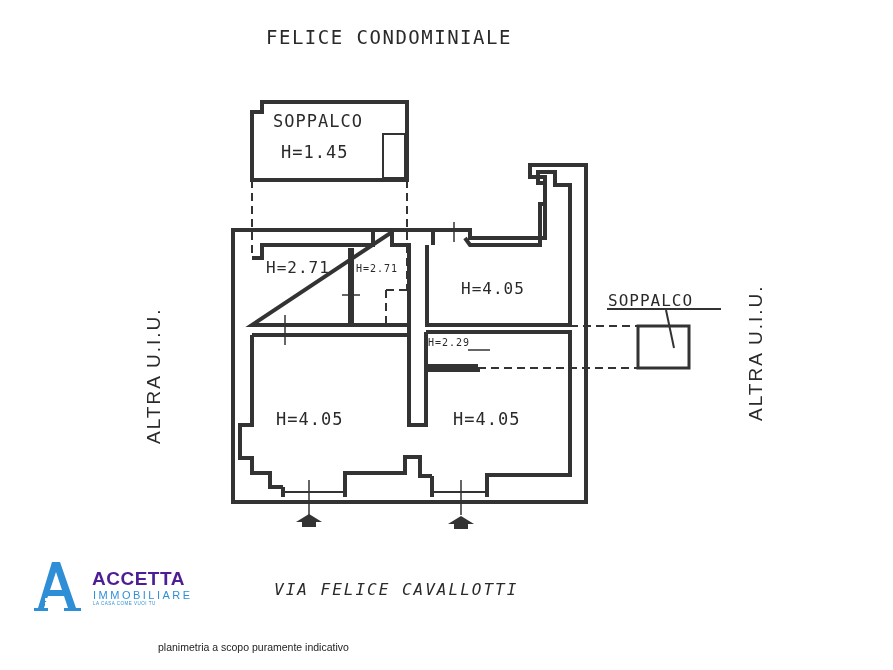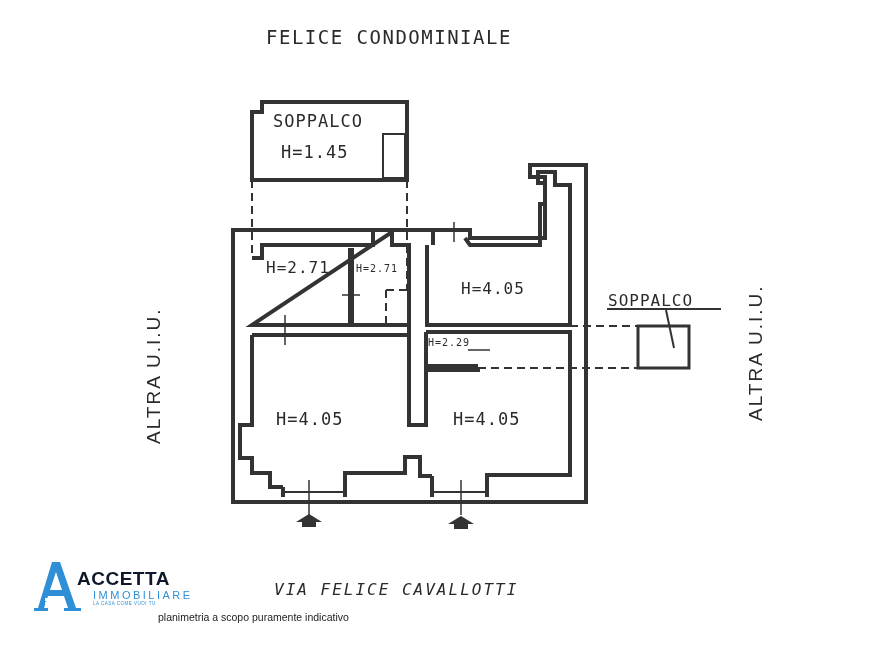--- a/index.html
+++ b/index.html
@@ -5,24 +5,24 @@
     html, body { margin: 0; padding: 0; background: #ffffff; }
     body { width: 893px; height: 670px; position: relative; overflow: hidden; font-family: "DejaVu Sans Mono", monospace; }
     #plan { position: absolute; left: 0; top: 0; width: 893px; height: 670px; }
     .cad { font-family: "DejaVu Sans Mono", monospace; fill: #2a2a2a; letter-spacing: 1px; }
     .lbl { position: absolute; color: #2a2a2a; font-family: "DejaVu Sans Mono", monospace; white-space: nowrap; }
     .title-top { left: 266px; top: 26px; font-size: 19px; letter-spacing: 1.5px; }
     .title-bottom { left: 274px; top: 580px; font-size: 16px; letter-spacing: 2px; font-style: italic; }
     .vert { font-family: "Liberation Sans", sans-serif; font-size: 19px; letter-spacing: 2px; transform-origin: left top; transform: rotate(-90deg); }
     .vert-left { left: 143px; top: 444px; }
     .vert-right { left: 745px; top: 421px; }
-    .disclaimer { position: absolute; left: 158px; top: 611px; font-family: "Liberation Sans", sans-serif; font-size: 10.5px; color: #222; text-align: center; }
+    .disclaimer { position: absolute; left: 158px; top: 641px; font-family: "Liberation Sans", sans-serif; font-size: 10.5px; color: #222; text-align: center; }
     .logo { position: absolute; left: 32px; top: 560px; width: 140px; height: 52px; }
     .logo-a { position: absolute; left: 0; top: 0; width: 52px; height: 52px; }
-    .logo-name { position: absolute; left: 45px; top: 8px; font-family: "Liberation Sans", sans-serif; font-weight: bold; font-size: 19px; color: #0f172a; letter-spacing: 0.5px; }
+    .logo-name { position: absolute; left: 60px; top: 8px; font-family: "Liberation Sans", sans-serif; font-weight: bold; font-size: 19px; color: #4c1d95; letter-spacing: 0.5px; }
     .logo-sub { position: absolute; left: 49px; top: 29px; font-family: Liberation Sans, sans-serif; font-size: 11px; color: #2f8fd6; letter-spacing: 2.5px; padding-left: 12px; }
     .logo-tag { position: absolute; left: 61px; top: 41px; font-family: "Liberation Sans", sans-serif; font-size: 4.5px; color: #2f8fd6; letter-spacing: 0.5px; }
   </style>
 </head>
 <body>
 
 <svg id="plan" viewBox="0 0 893 670" xmlns="http://www.w3.org/2000/svg">
   <g fill="none" stroke="#333" stroke-width="4" stroke-linejoin="miter">
 
     <path d="M252,112 L262,112 L262,102 L407,102 L407,180 L252,180 Z"></path>

